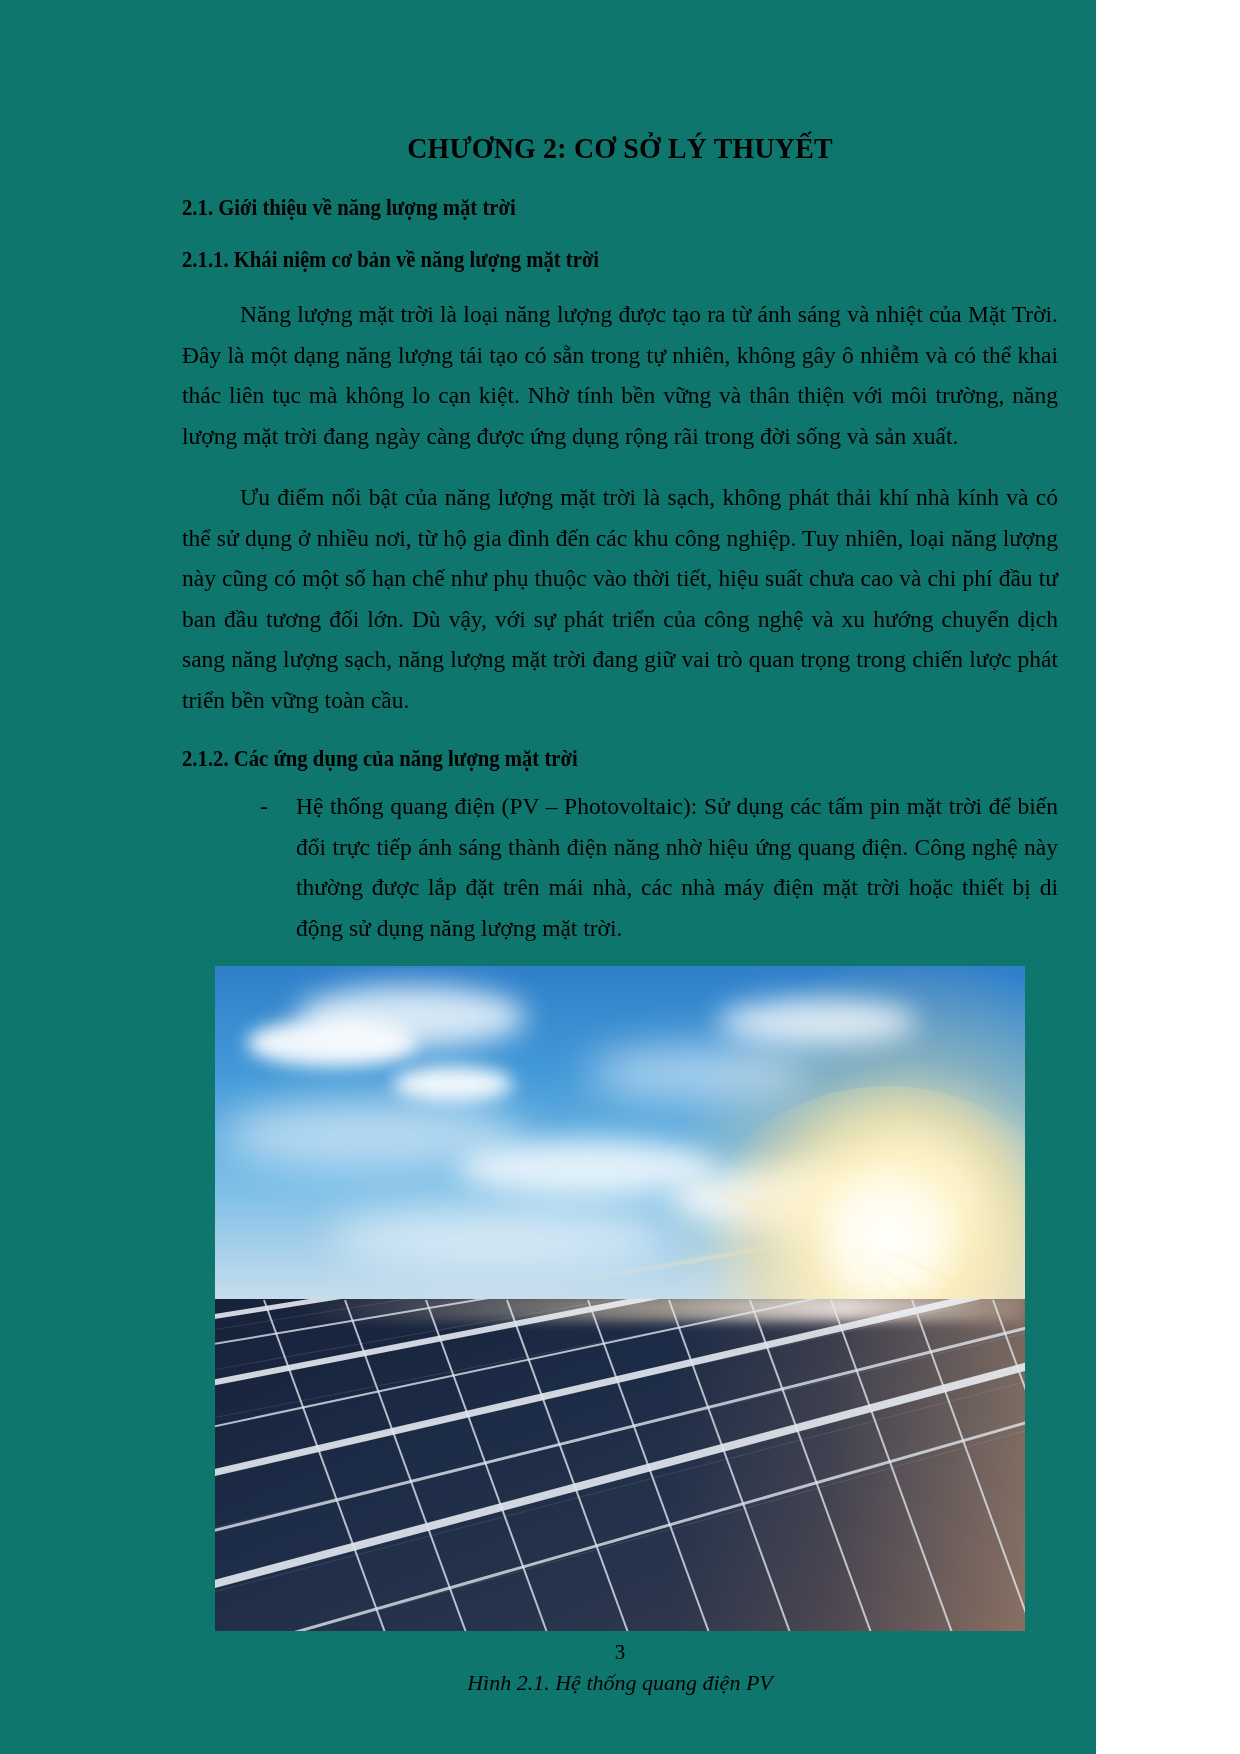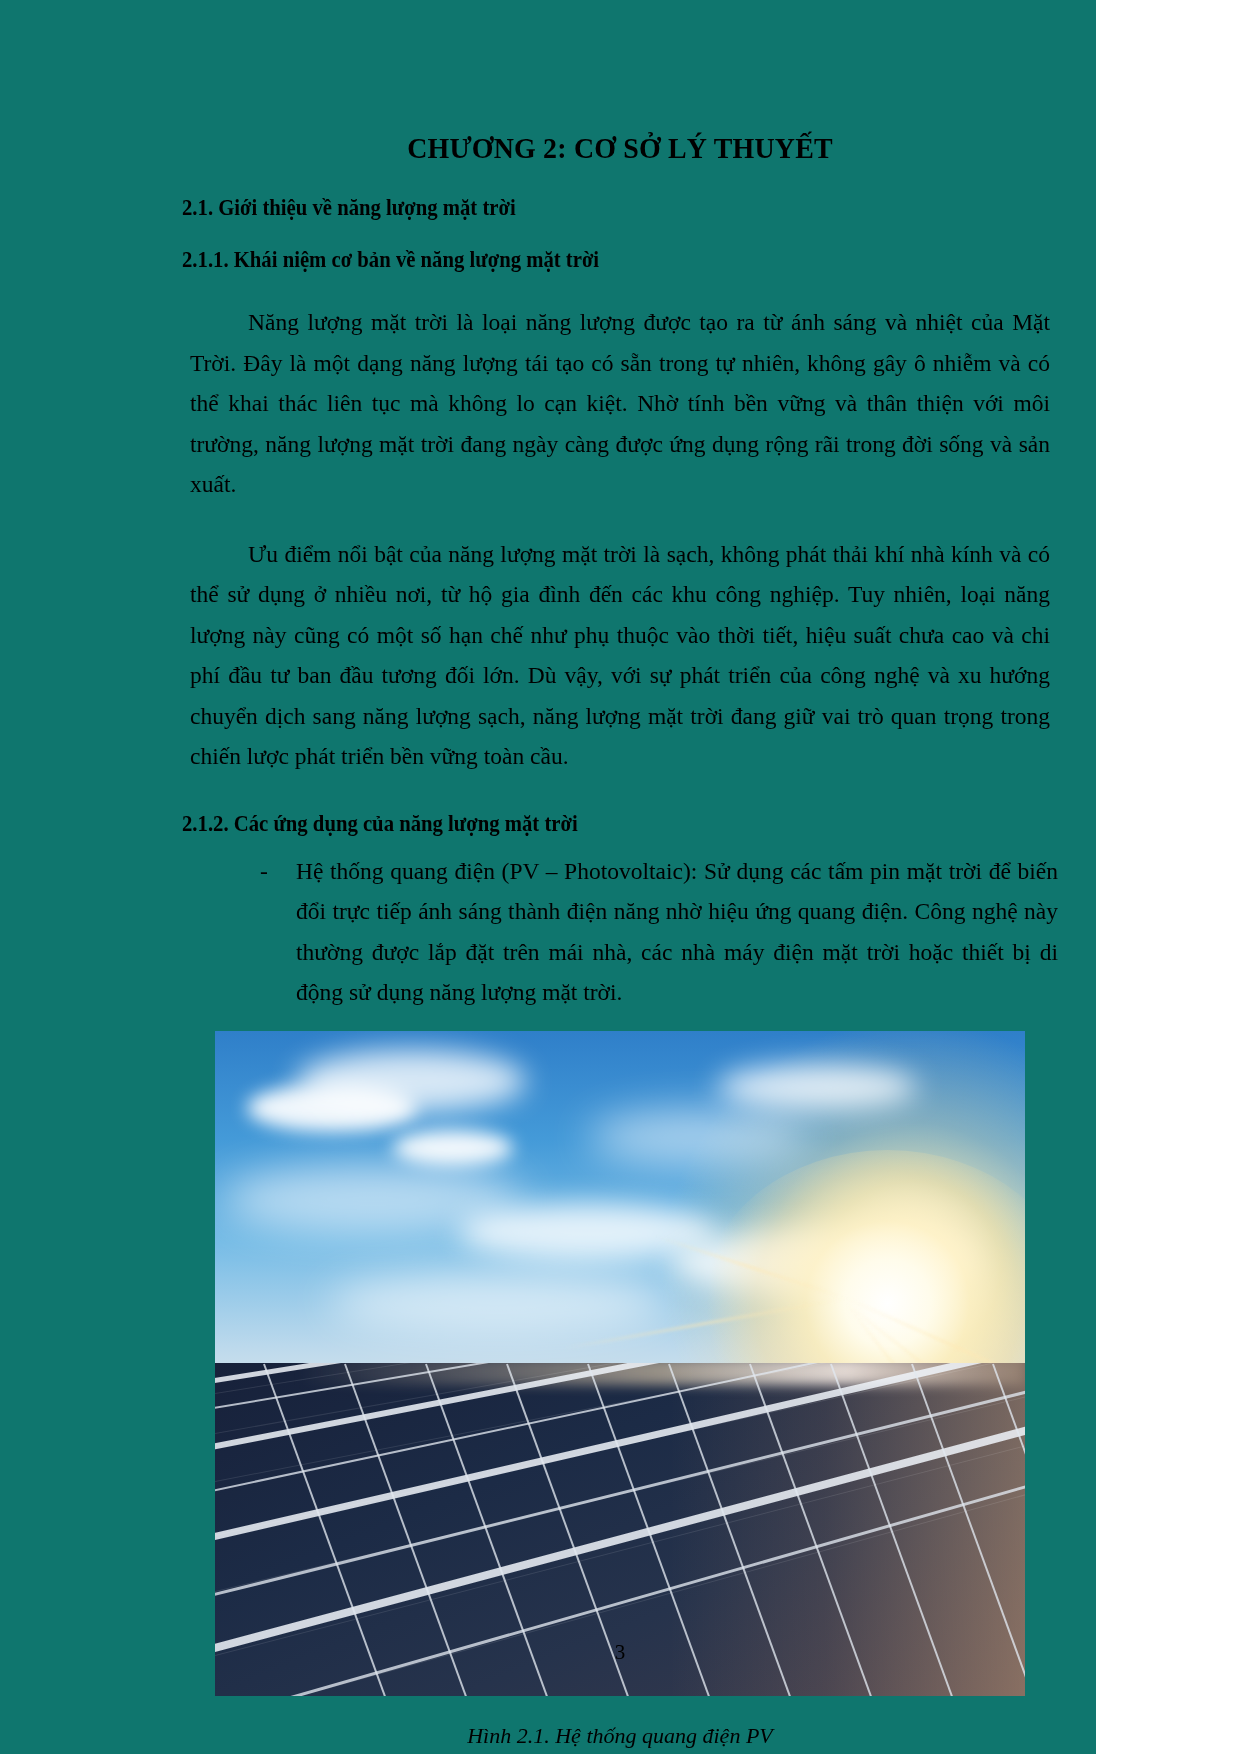--- a/index.html
+++ b/index.html
@@ -56,21 +56,21 @@
     transform: scaleX(0.9);
     transform-origin: left center;
     white-space: nowrap;
   }
   .para {
     font-size: 23.5px;
     line-height: 40.5px;
     text-align: justify;
     text-justify: inter-word;
     text-indent: 58px;
-    margin: 8px;
+    margin: 0;
     padding-top: 21px;
   }
   .para.tight {
     padding-top: 16px;
   }
   .bullet-wrap {
     padding-top: 14px;
     padding-left: 78px;
   }
   .bullet {
@@ -172,21 +172,21 @@
     top: -6px;
     width: 100%;
     height: 28px;
     background: linear-gradient(to right, rgba(255,255,255,0.0) 10%, rgba(255,230,190,0.55) 55%, rgba(255,255,255,0.85) 78%, rgba(255,240,210,0.2) 100%);
     filter: blur(6px);
   }
   .caption {
     text-align: center;
     font-style: italic;
     font-size: 22px;
-    margin: 4px;
+    margin: 16px;
     padding-top: 23px;
   }
   .page-number {
     position: absolute;
     left: 0;
     top: 1640px;
     width: 1240px;
     text-align: center;
     font-size: 21px;
   }

